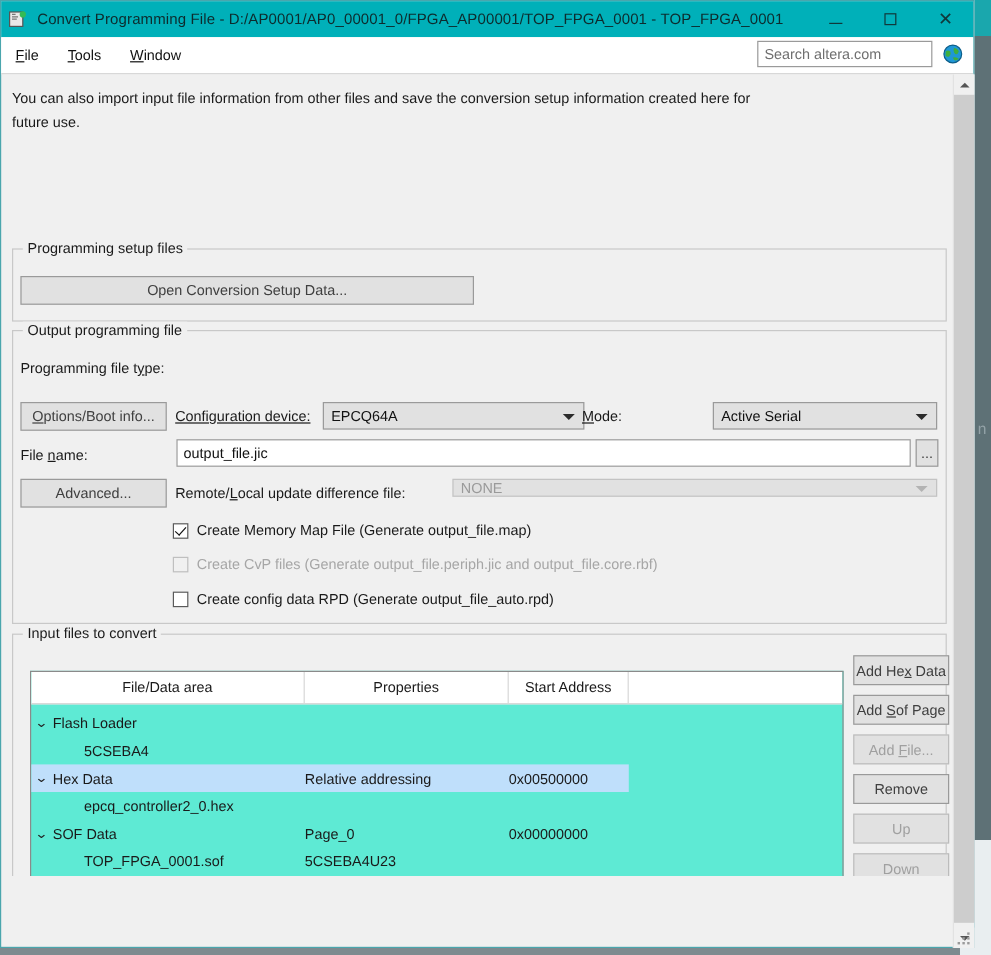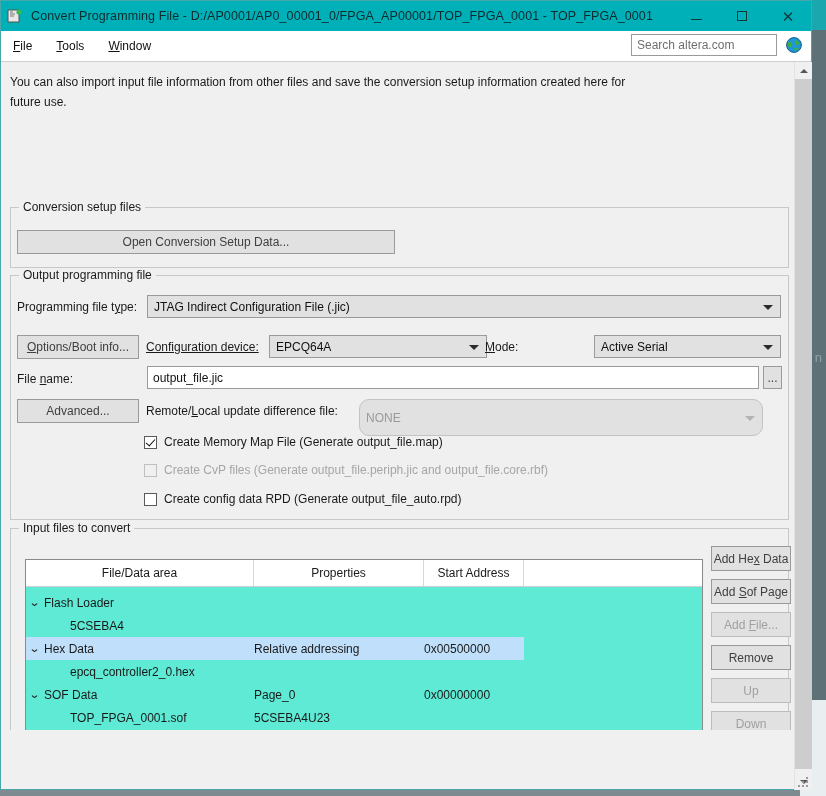--- a/index.html
+++ b/index.html
@@ -228,32 +228,28 @@
   <div id="content-wrap">
 
     <div id="content">
 
       <div id="intro">
         <div>You can also import input file information from other files and save the conversion setup information created here for</div>
         <div>future use.</div>
       </div>
 
       <div class="group" style="left:8px;top:145px;width:777px;height:59px;">
-        <span class="legend">Conversion setup files</span>
+        <span class="legend">Programming setup files</span>
         <div class="btn" style="position:absolute;left:6px;top:22px;width:378px;height:24px;">Open Conversion Setup Data...</div>
       </div>
 
       <div class="group" style="left:8px;top:213px;width:777px;height:243px;">
         <span class="legend">Output programming file</span>
 
         <span class="lbl" style="left:6px;top:24px;">Programming file t<u>y</u>pe:</span>
-        <div class="combo" style="position:absolute;left:136px;top:19px;width:634px;height:23px;">
-          <span>JTAG Indirect Configuration File (.jic)</span>
-          <i class="arrow"></i>
-        </div>
 
         <div class="btn" style="position:absolute;left:6px;top:59px;width:122px;height:24px;">
             <span><u>O</u>ptions/Boot info...</span>
           </div>
 
         <span class="lbl" style="left:135px;top:64px;text-decoration:underline;">Configuration device:</span>
         <div class="combo" style="position:absolute;left:258px;top:59px;width:218px;height:23px;">
           <span>EPCQ64A</span>
           <i class="arrow"></i>
         </div>
@@ -265,21 +261,21 @@
         </div>
 
         <span class="lbl" style="left:6px;top:96px;">File <u>n</u>ame:</span>
         <div class="tinput" style="position:absolute;left:136px;top:90px;width:612px;height:23px;">
           <span>output_file.jic</span>
         </div>
         <div class="btn" style="position:absolute;left:752px;top:90px;width:19px;height:23px;">...</div>
 
         <div class="btn" style="position:absolute;left:6px;top:123px;width:122px;height:24px;">Advanced...</div>
         <span class="lbl" style="left:135px;top:128px;">Remote/<u>L</u>ocal update difference file:</span>
-        <div class="combo disabled" style="position:absolute;left:348px;top:123px;width:404px;height:37px;border-radius:10px;">
+        <div class="combo disabled" style="position:absolute;left:366px;top:123px;width:404px;height:15px;">
           <span>NONE</span>
           <i class="arrow"></i>
         </div>
 
         <div class="cbrow" style="left:133px;top:159px;">
           <i class="cbox checked"></i>
           <span>Create Memory Map File (Generate output_file.map)</span>
         </div>
         <div class="cbrow" style="left:133px;top:216px;">
           <i class="cbox"></i>

